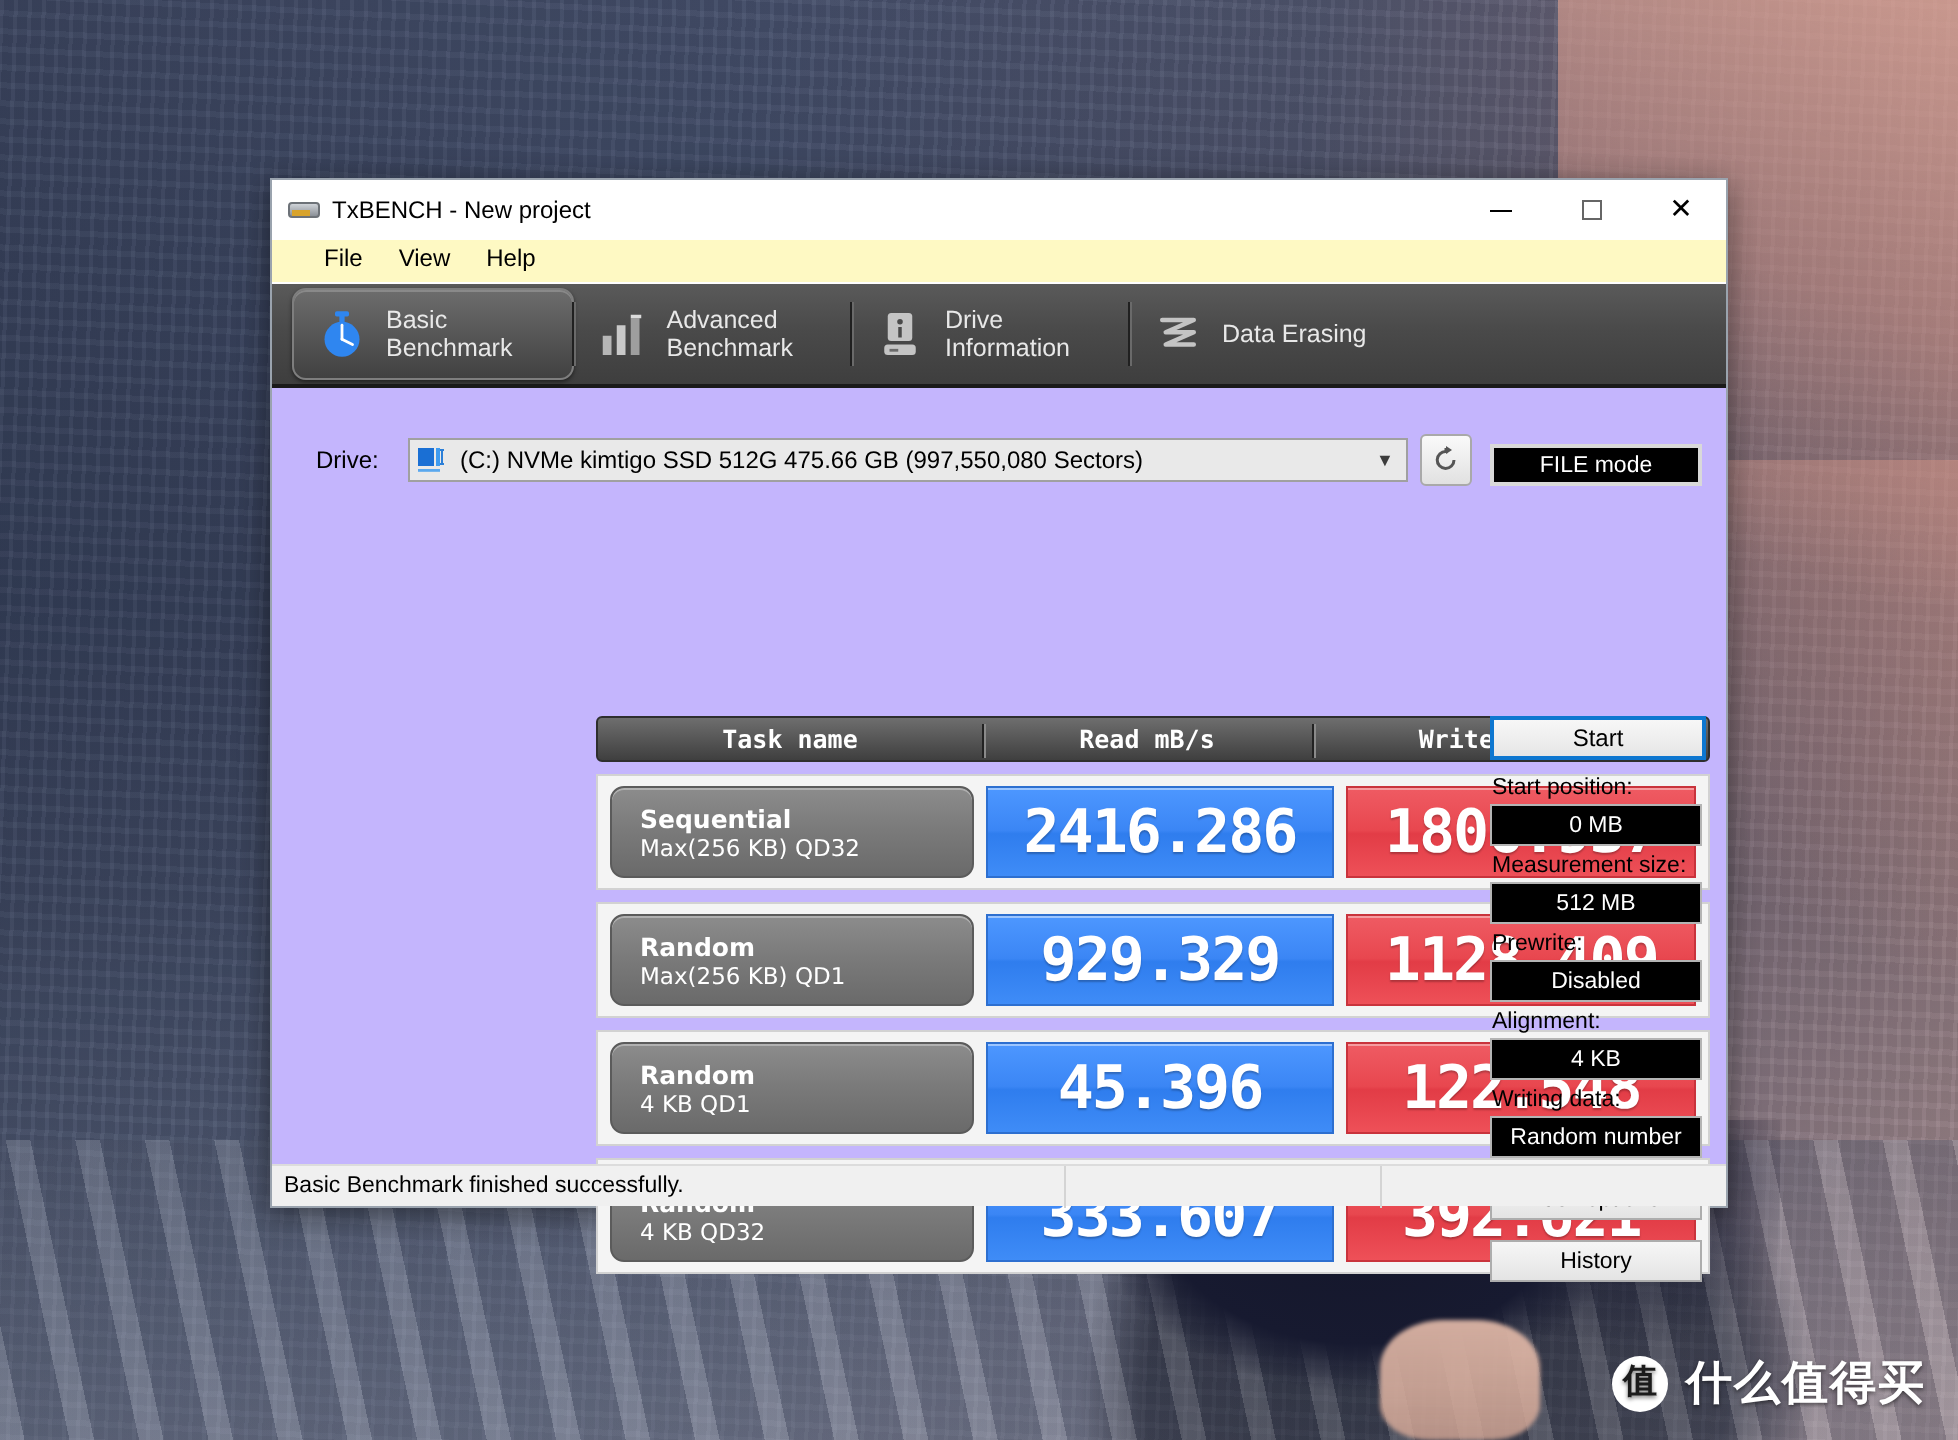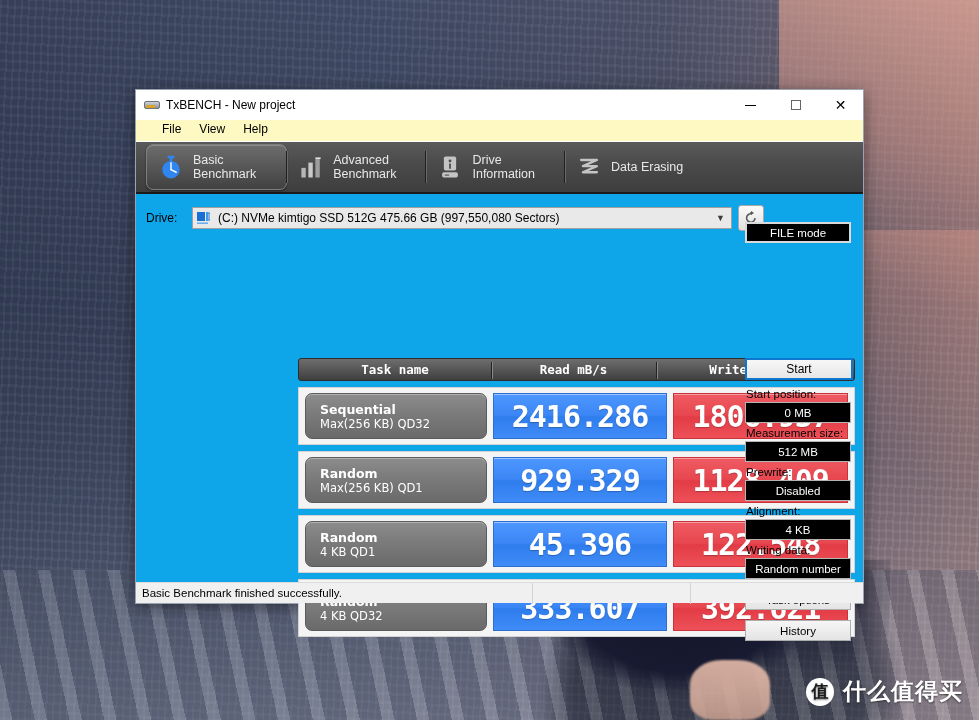--- a/index.html
+++ b/index.html
@@ -171,35 +171,35 @@
   }
   .tab .tab-label {
     font-size: 12.5px; line-height: 14px; color: #e8e8e8;
     white-space: pre-line;
   }
   .tab-icon { width: 28px; height: 28px; flex: 0 0 auto; }
 
   
   #body {
     flex: 1 1 auto;
-    background: #0ea5e9;
-    position: relative;
-    padding: 0;
+    background: #c4b5fd;
+    position: relative;
+    padding: 12px;
   }
 
   
   #drive-row {
     display: flex; align-items: center;
     padding: 10px 0 0 10px;
     height: 38px;
   }
   #drive-label { font-size: 12px; color: #000; width: 46px; flex: 0 0 auto; }
   #drive-select {
     flex: 0 0 auto;
-    width: 540px; height: 22px;
+    width: 500px; height: 22px;
     background: #e9e9e9;
     border: 1px solid #a0a0a0;
     display: flex; align-items: center;
     padding: 0 2px 0 4px;
     font-size: 12px; color: #000;
     position: relative;
   }
   #drive-select .dicon { width: 16px; height: 14px; flex:0 0 auto; margin-right: 5px; }
   #drive-select .dtext { flex: 1 1 auto; white-space: nowrap; overflow: hidden; }
   #drive-select .chev {

